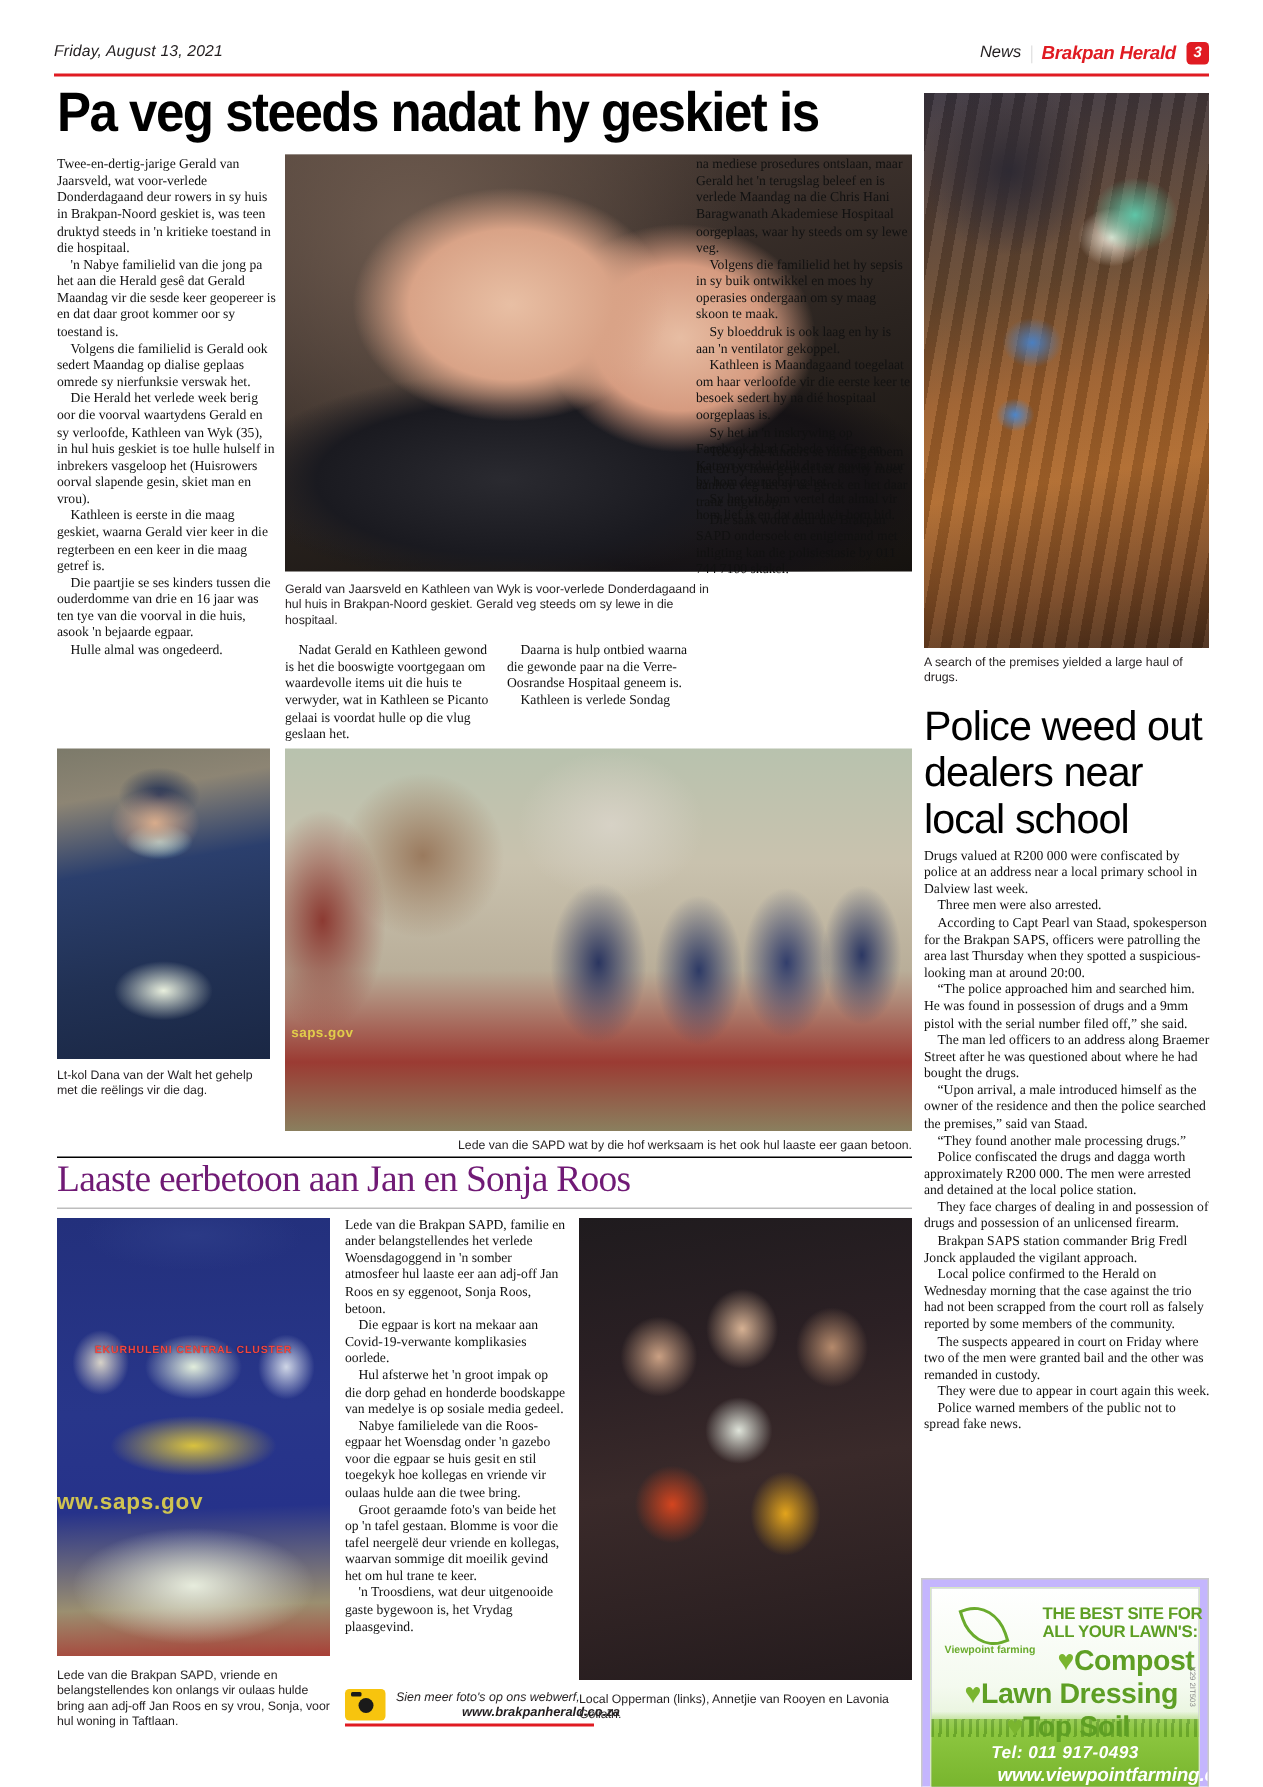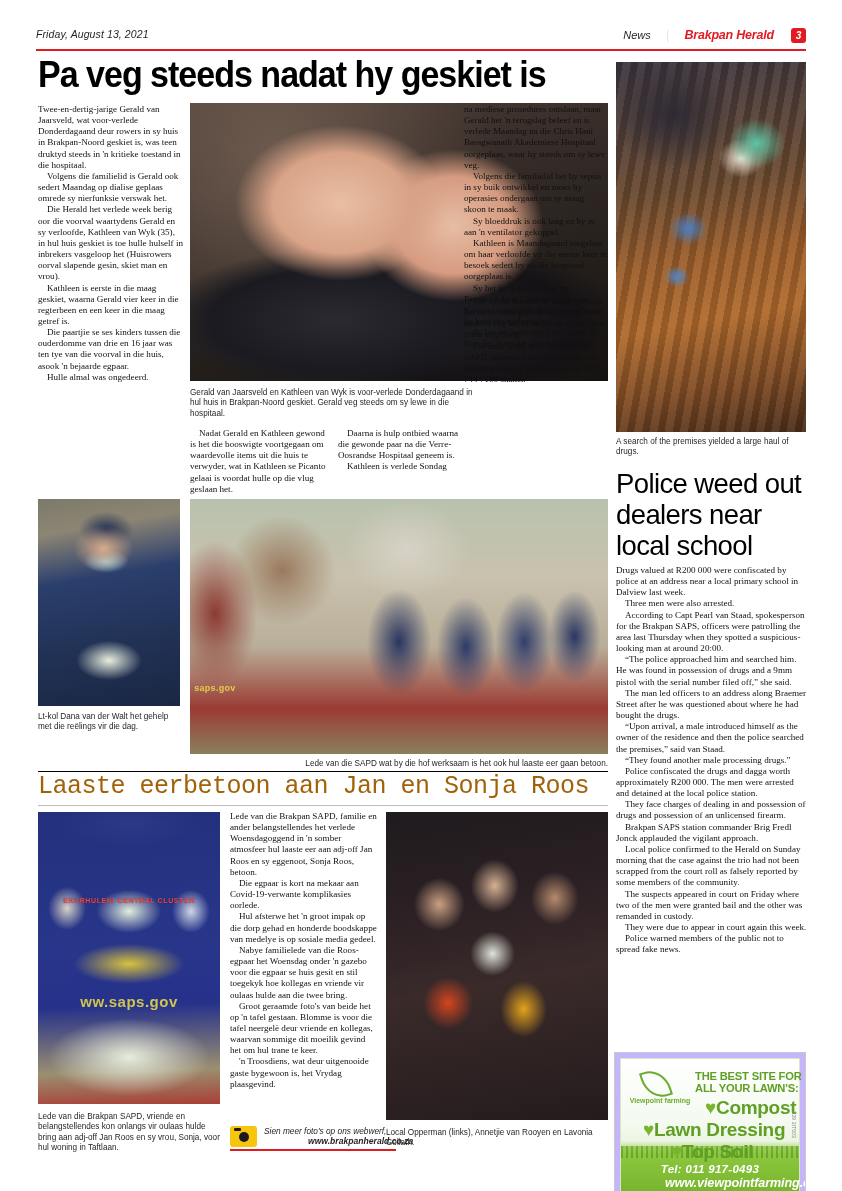--- a/index.html
+++ b/index.html
@@ -15,21 +15,21 @@
   .masthead {
     position:absolute; left:36px; top:28px; width:770px; height:26px;font-style:italic;
   }
   .masthead-date {
     position:absolute; left:0; top:0;
     font-family:"Liberation Sans", sans-serif;
     font-size:10.5px; color:#231f20; letter-spacing:0.1px;
   }
   .masthead-right {
     position:absolute; right:0; top:-1px;
-    display:flex; align-items:center; gap:15px;
+    display:flex; align-items:center; gap:5px;
   }
   .mh-news {
     font-family:"Liberation Sans", sans-serif;
     font-size:11px; color:#231f20;
   }
   .mh-sep { color:#d9d9d9; font-size:13px; }
   .mh-title {
     font-family:"Liberation Sans", sans-serif;
     font-weight:bold; font-size:12.5px; color:#e01b22; letter-spacing:-0.2px;
   }
@@ -135,42 +135,42 @@
       linear-gradient(170deg,#1f1b1e 0%, #2b2024 30%, #3a2a2a 55%, #241b1d 100%);
   }
   .ph-memorial .banner-text {
     position:absolute; left:0; right:0; top:29%;
     text-align:center; font-family:"Liberation Sans", sans-serif;
     font-weight:bold; font-size:7px; letter-spacing:0.6px;
     color:#f2453f; text-shadow:0 0 1px rgba(0,0,0,.5);
   }
   .ph-memorial .saps-url {
     position:absolute; left:0; right:0; top:62%;
-    text-align:center; font-family:"Liberation Sans", sans-serif;
+    font-family:"Liberation Sans", sans-serif;
     font-weight:bold; font-size:15px; letter-spacing:0.5px;
     color:#e8d94a; opacity:.88;
   }
   .ph-procession .saps-url2 {
     position:absolute; left:1%; top:72%;
     font-family:"Liberation Sans", sans-serif; font-weight:bold;
     font-size:9px; color:#e8d94a; letter-spacing:.3px; opacity:.9;
   }
 
   
   .headline-2 {
     position:absolute;
     font-family:"Liberation Sans", sans-serif;
     font-weight:normal; font-size:27.5px; line-height:31px;
     color:#000; letter-spacing:-0.6px;
   }
   .headline-3 {
     position:absolute;
-    font-family:Liberation Mono, monospace;
+    font-family:Liberation Serif, serif;
     font-weight:normal; font-size:25px; line-height:30px;
-    color:#a16207; letter-spacing:-0.5px;
+    color:#701a75; letter-spacing:-0.5px;
   }
 
   .hr-thin { position:absolute; background:#000; height:1px; }
   .hr-grey { position:absolute; background:#bdbdbd; height:1px; }
 
   
   .webpromo { position:absolute;font-style:italic; }
   .webpromo .cam {
     position:absolute; left:0; top:2px; width:27px; height:21px;
     background:#f7c40e; border-radius:3px;
@@ -271,20 +271,21 @@
   <div class="rule-red"></div>
 
   <div class="headline-1">Pa veg steeds nadat hy geskiet is</div>
 
   <div class="photo ph-couple" style="left:190px; top:103px; width:418px; height:278px;"></div>
 
   <div class="photo ph-drugs" style="left:616px; top:62px; width:190px; height:370px;"></div>
 
   <div class="col" style="left:38px; top:104px; width:146px;">
     <p class="noindent">Twee-en-dertig-jarige Gerald van Jaarsveld, wat voor-verlede Donderdagaand deur rowers in sy huis in Brakpan-Noord geskiet is, was teen druktyd steeds in 'n kritieke toestand in die hospitaal.</p>
+    <p>'n Nabye familielid van die jong pa het aan die Herald gesê dat Gerald Maandag vir die sesde keer geopereer is en dat daar groot kommer oor sy toestand is.</p>
     <p>Volgens die familielid is Gerald ook sedert Maandag op dialise geplaas omrede sy nierfunksie verswak het.</p>
     <p>Die Herald het verlede week berig oor die voorval waartydens Gerald en sy verloofde, Kathleen van Wyk (35), in hul huis geskiet is toe hulle hulself in inbrekers vasgeloop het (Huisrowers oorval slapende gesin, skiet man en vrou).</p>
     <p>Kathleen is eerste in die maag geskiet, waarna Gerald vier keer in die regterbeen en een keer in die maag getref is.</p>
     <p>Die paartjie se ses kinders tussen die ouderdomme van drie en 16 jaar was ten tye van die voorval in die huis, asook 'n bejaarde egpaar.</p>
     <p>Hulle almal was ongedeerd.</p>
   </div>
 
   <div class="col" style="left:464px; top:104px; width:144px;">
     <p class="noindent">na mediese prosedures ontslaan, maar Gerald het 'n terugslag beleef en is verlede Maandag na die Chris Hani Baragwanath Akademiese Hospitaal oorgeplaas, waar hy steeds om sy lewe veg.</p>
     <p>Volgens die familielid het hy sepsis in sy buik ontwikkel en moes hy operasies ondergaan om sy maag skoon te maak.</p>
@@ -316,21 +317,21 @@
     <p class="noindent">Drugs valued at R200 000 were confiscated by police at an address near a local primary school in Dalview last week.</p>
     <p>Three men were also arrested.</p>
     <p>According to Capt Pearl van Staad, spokesperson for the Brakpan SAPS, officers were patrolling the area last Thursday when they spotted a suspicious-looking man at around 20:00.</p>
     <p>“The police approached him and searched him. He was found in possession of drugs and a 9mm pistol with the serial number filed off,” she said.</p>
     <p>The man led officers to an address along Braemer Street after he was questioned about where he had bought the drugs.</p>
     <p>“Upon arrival, a male introduced himself as the owner of the residence and then the police searched the premises,” said van Staad.</p>
     <p>“They found another male processing drugs.”</p>
     <p>Police confiscated the drugs and dagga worth approximately R200 000. The men were arrested and detained at the local police station.</p>
     <p>They face charges of dealing in and possession of drugs and possession of an unlicensed firearm.</p>
     <p>Brakpan SAPS station commander Brig Fredl Jonck applauded the vigilant approach.</p>
-    <p>Local police confirmed to the Herald on Sunday morning that the case against the trio had not been scrapped from the court roll as falsely reported by some members of the community.</p>
+    <p>Local police confirmed to the Herald on Wednesday morning that the case against the trio had not been scrapped from the court roll as falsely reported by some members of the community.</p>
     <p>The suspects appeared in court on Friday where two of the men were granted bail and the other was remanded in custody.</p>
     <p>They were due to appear in court again this week.</p>
     <p>Police warned members of the public not to spread fake news.</p>
   </div>
 
   <div class="photo ph-officer" style="left:38px; top:499px; width:142px; height:207px;"></div>
 
   <div class="photo ph-procession" style="left:190px; top:499px; width:418px; height:255px;">
     <div class="saps-url2">saps.gov</div>
   </div>

